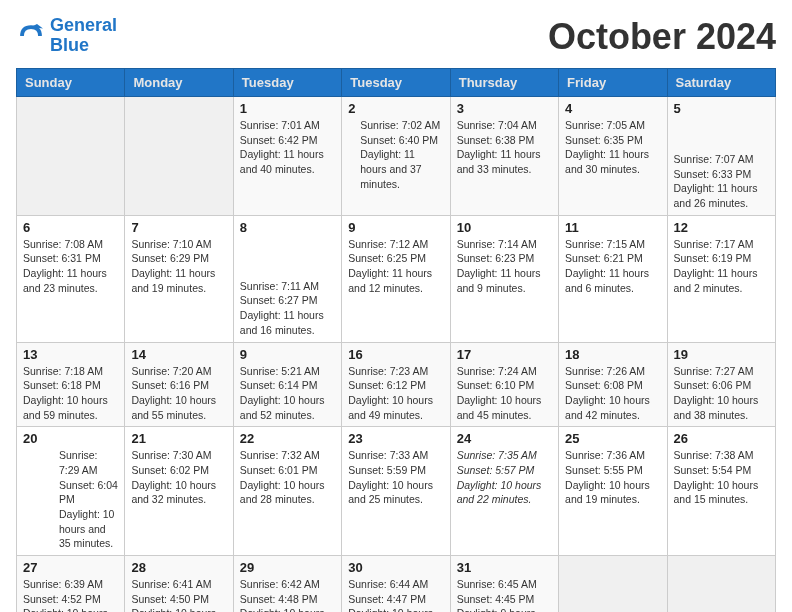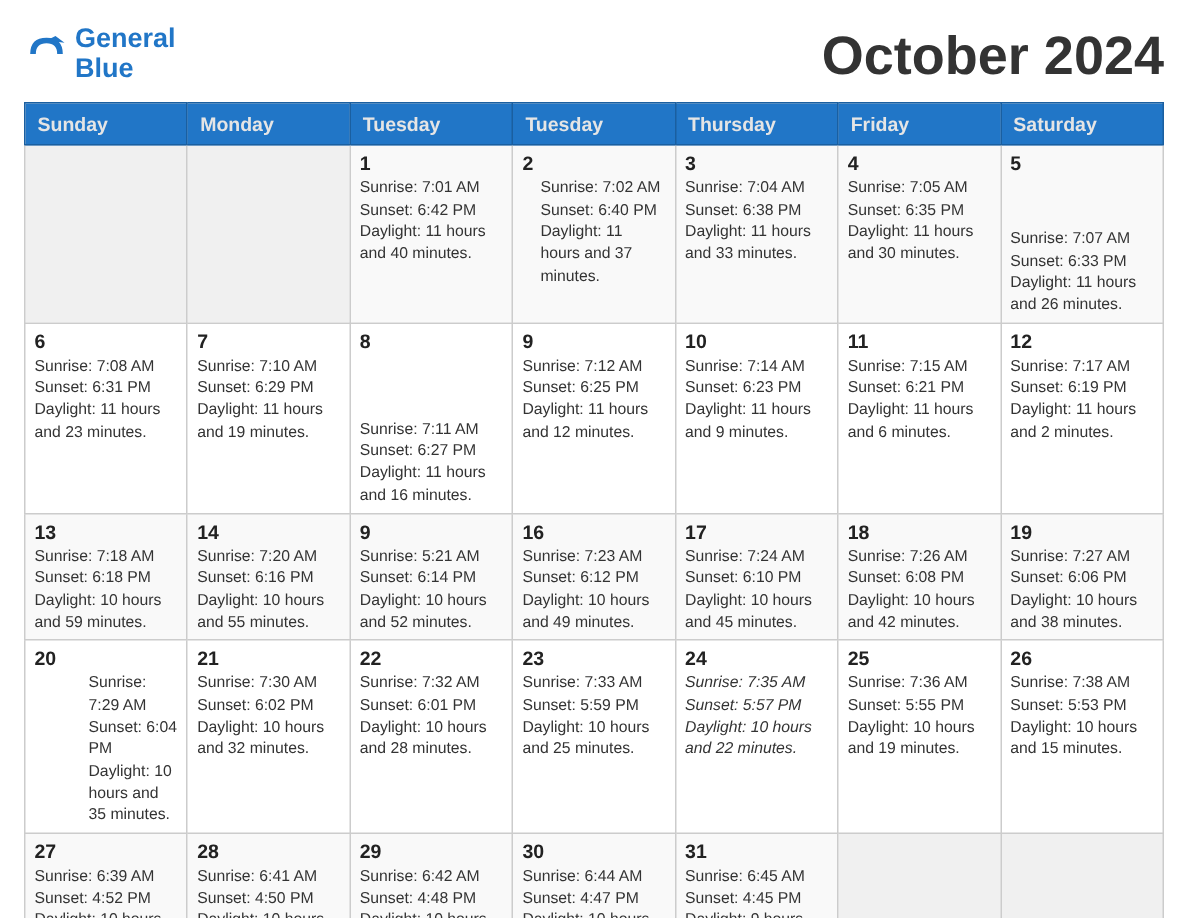--- a/index.html
+++ b/index.html
@@ -276,21 +276,21 @@
         </td>
         <td>
           <div class="day-number">25</div>
           <div class="day-info" style="white-space: pre-line;">Sunrise: 7:36 AM
 Sunset: 5:55 PM
 Daylight: 10 hours and 19 minutes.</div>
         </td>
         <td>
           <div class="day-number">26</div>
           <div class="day-info" style="white-space: pre-line;">Sunrise: 7:38 AM
-Sunset: 5:53 PM
+Sunset: 5:54 PM
 Daylight: 10 hours and 15 minutes.</div>
         </td>
       </tr>
       <tr>
         <td>
           <div class="day-number">27</div>
           <div class="day-info" style="white-space: pre-line;">Sunrise: 6:39 AM
 Sunset: 4:52 PM
 Daylight: 10 hours and 12 minutes.</div>
         </td>

